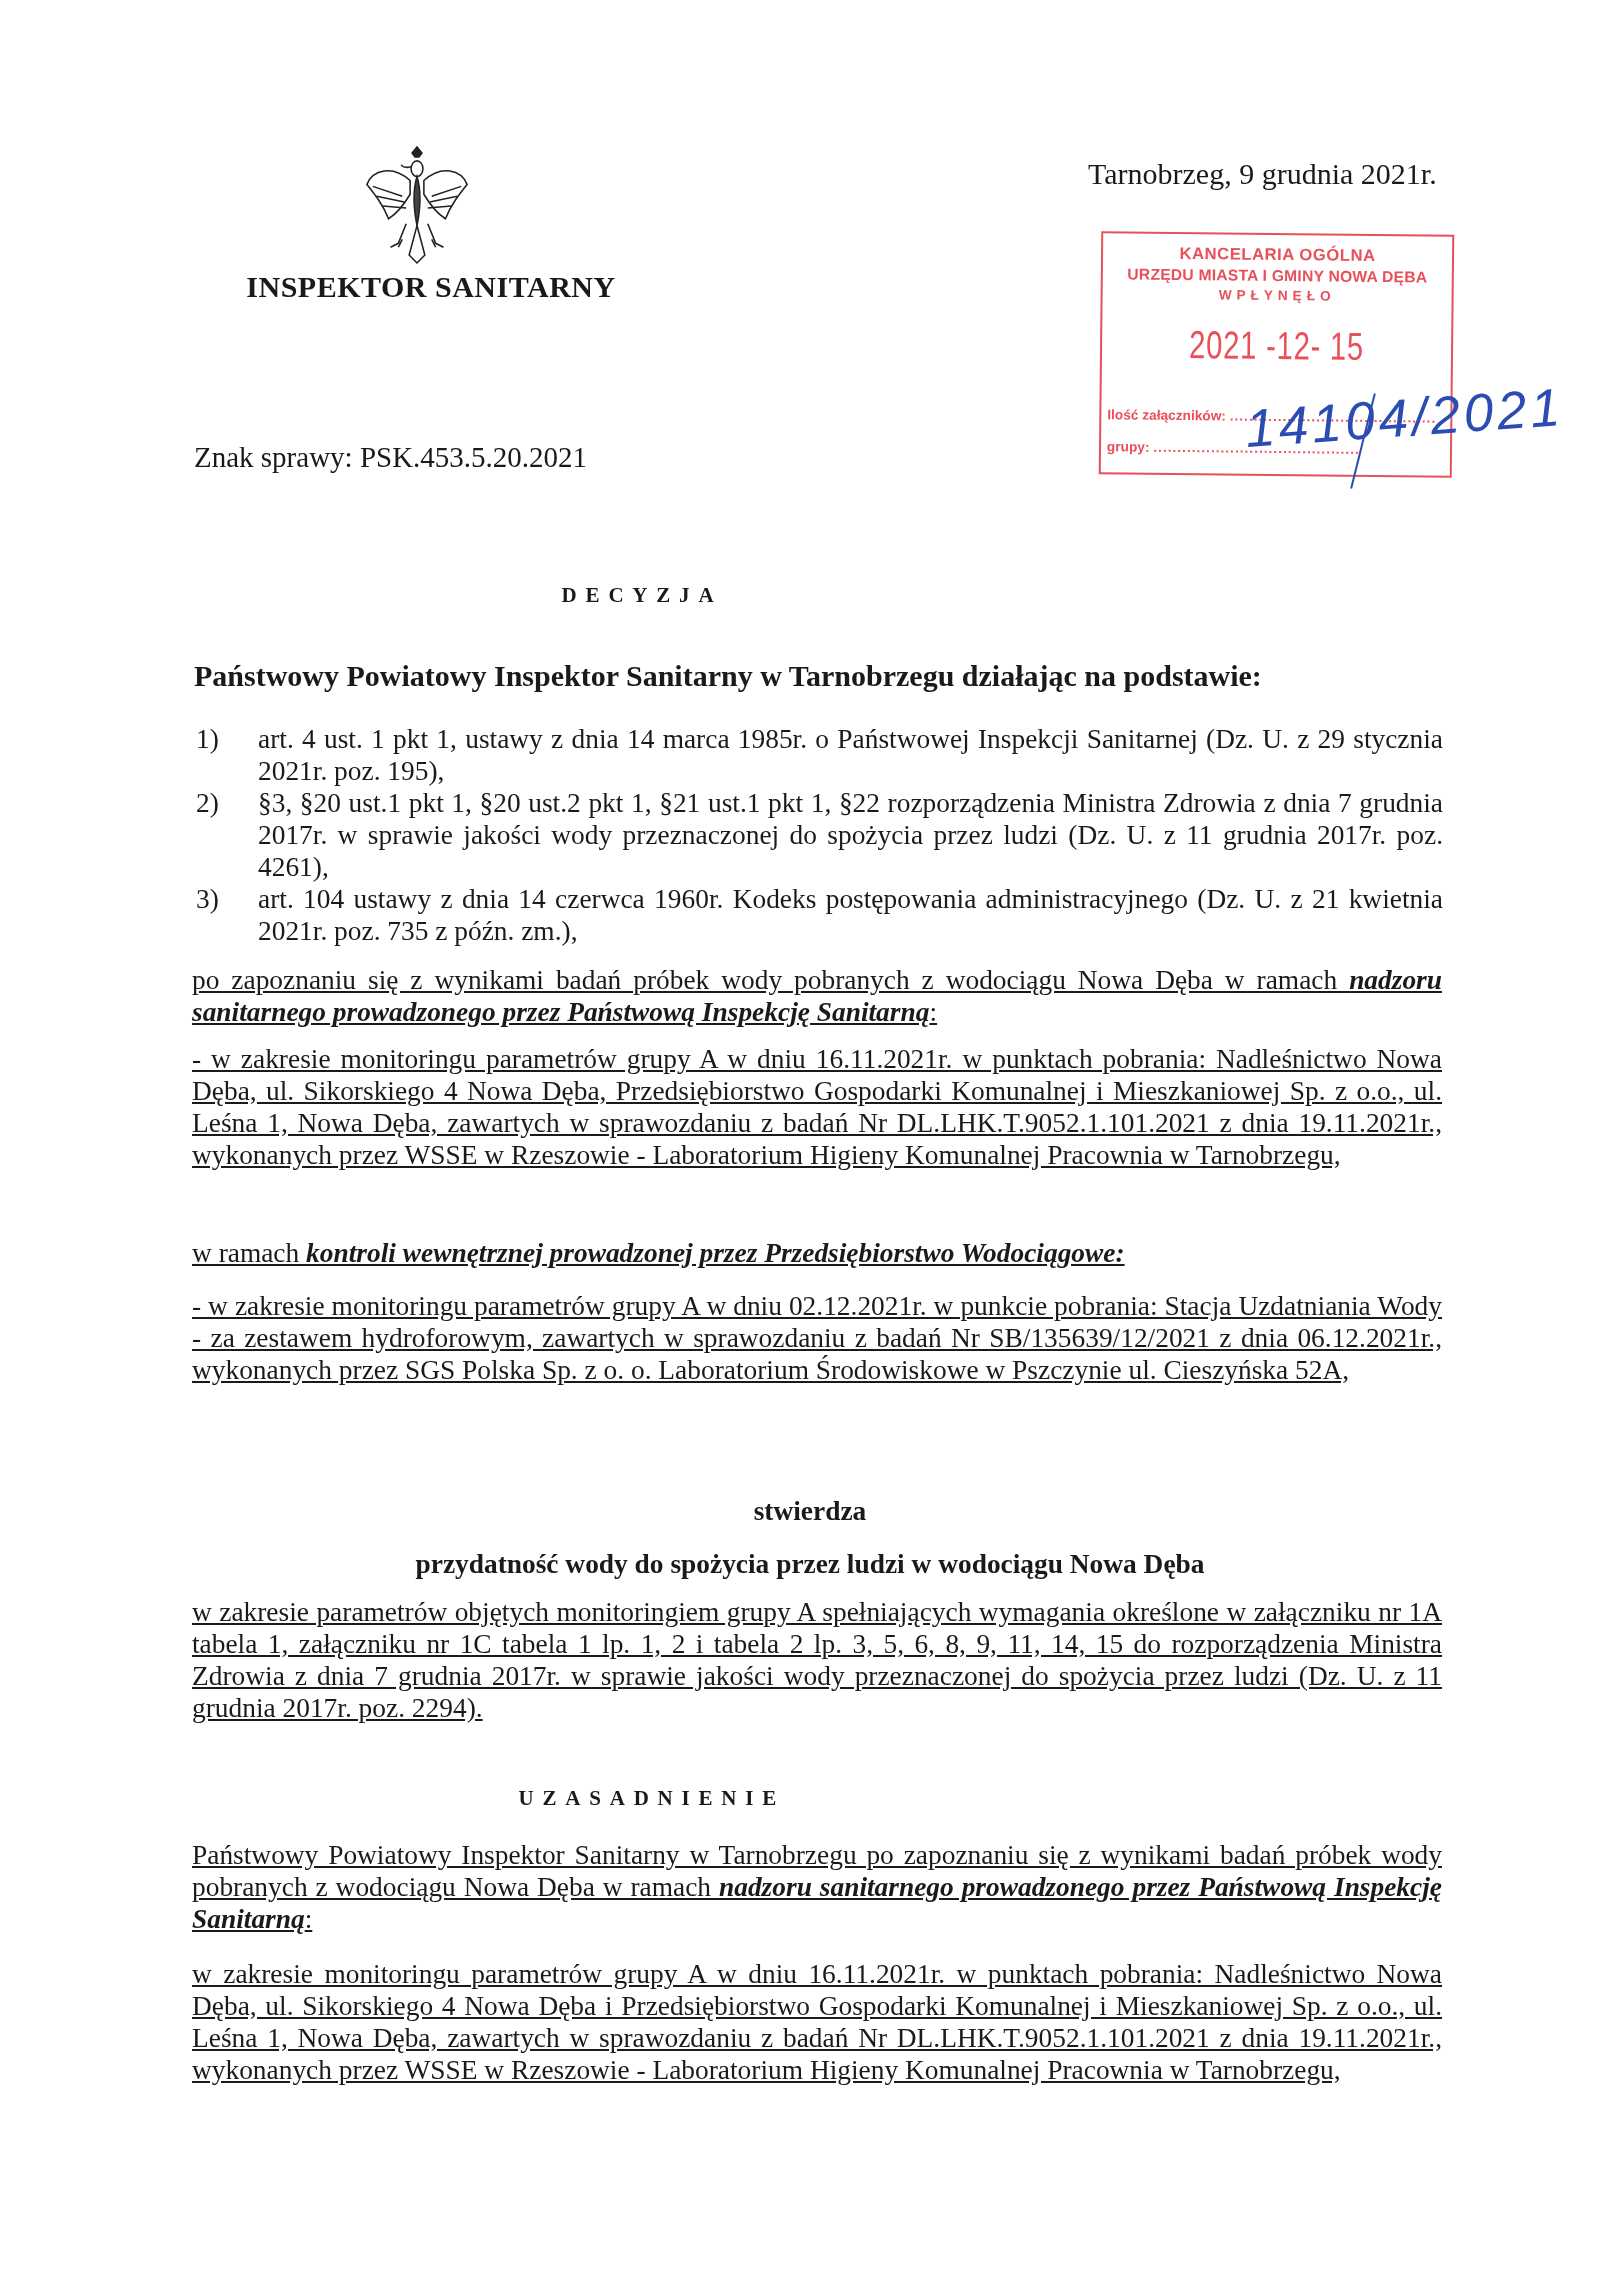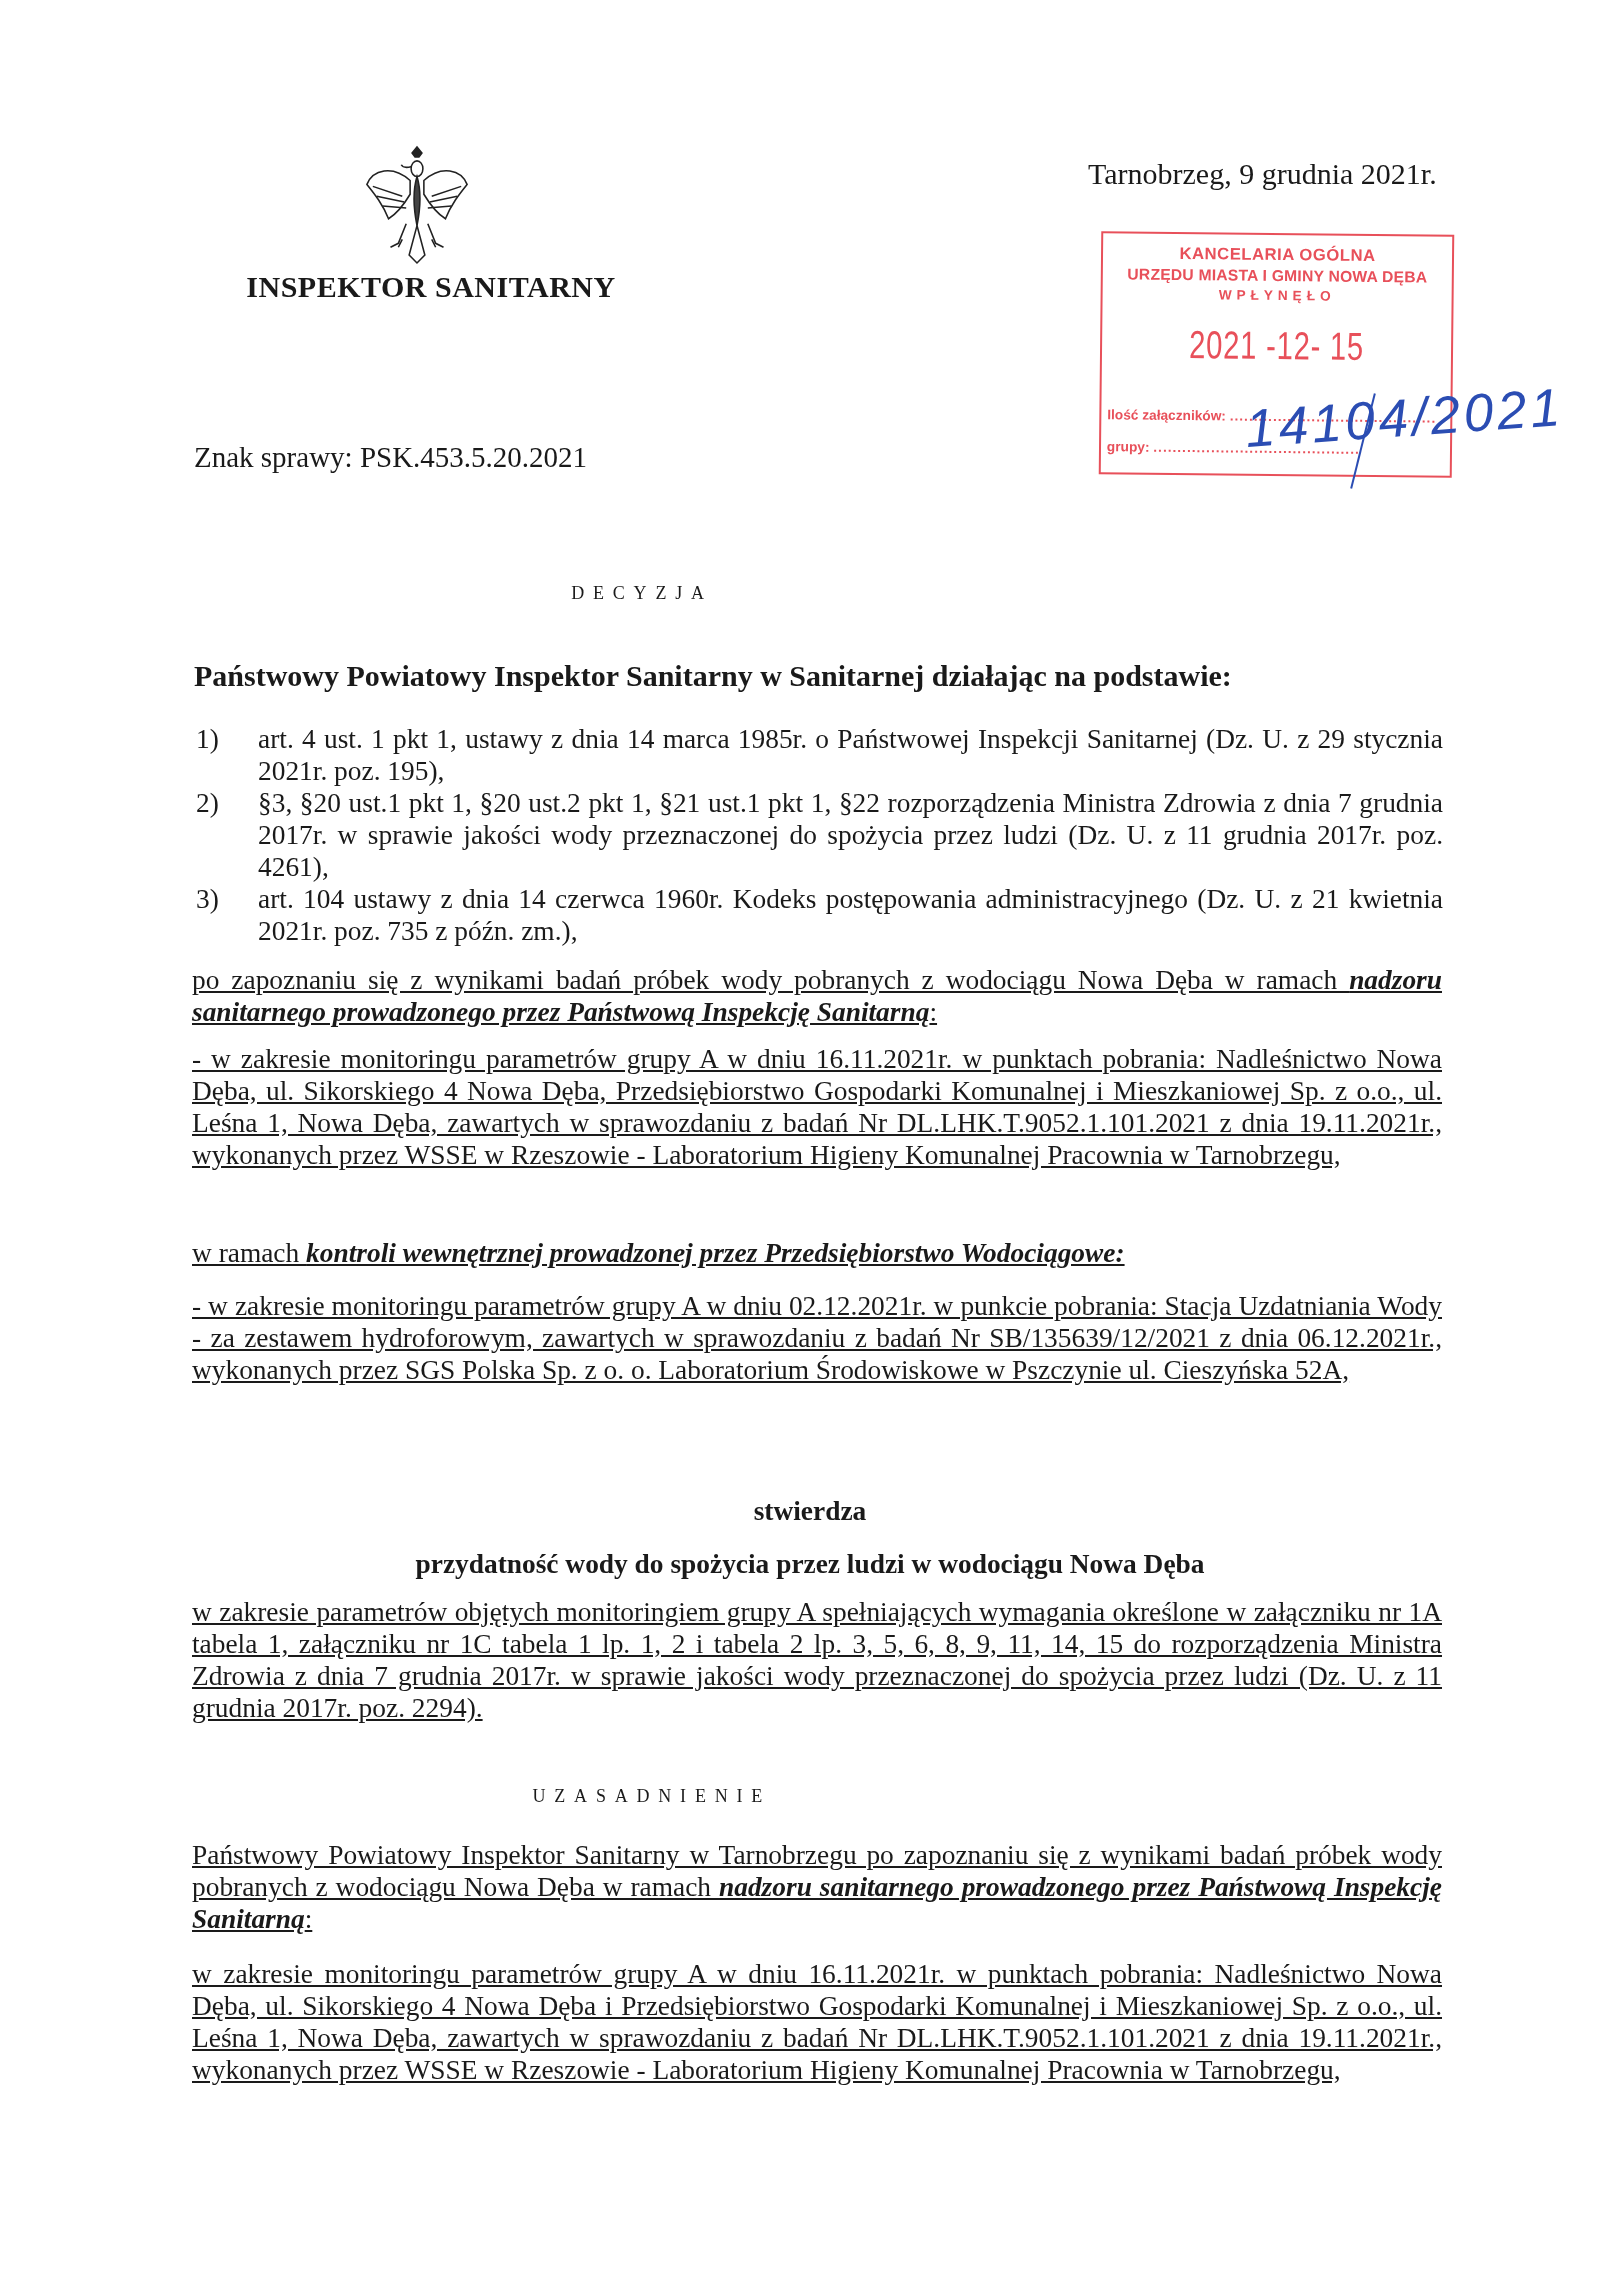--- a/index.html
+++ b/index.html
@@ -17,21 +17,21 @@
   .stamp .l1 { text-align: center; font-weight: bold; font-size: 16.7px; margin-top: 9.8px; letter-spacing: 0.5px;}
   .stamp .l2 { text-align: center; font-weight: bold; font-size: 15.7px; margin-top: 2px; letter-spacing: 0.2px; white-space: nowrap;}
   .stamp .l3 { text-align: center; font-weight: bold; font-size: 13.7px; letter-spacing: 4.9px; margin-top: 2.9px;}
   .stamp .sdate { text-align: center; font-size: 39px; margin-top: 21.6px; letter-spacing: 1px; transform: scaleX(0.75);}
   .stamp .att { position: absolute; left: 5.9px; top: 174px; font-size: 13.7px; font-weight: bold; white-space: nowrap;}
   .stamp .sig { position: absolute; left: 5.9px; top: 206px; font-size: 13.7px; font-weight: bold; white-space: nowrap;}
   .stamp .dots { letter-spacing: 1px; }
   .hw { left: 1245px; top: 387px; font-family: "Liberation Sans", sans-serif; font-style: italic;
         font-size: 53px; color: #2b4db3; transform: rotate(-4deg); letter-spacing: 3.9px; white-space: nowrap;}
   .hwline { left: 1362px; top: 392px; width: 2px; height: 98px; background: #2b4db3; transform: rotate(14deg); }
-  .title { left: 0; width: 1284px; text-align: center; font-weight: normal; font-size: 18px; letter-spacing: 8.8px; }
+  .title { left: 0; width: 1284px; text-align: center; font-weight: bold; font-size: 21px; letter-spacing: 8.8px; }
   .t-decyzja { top: 583px; }
   .t-uzas { top: 1786px; left: 9.8px; }
   .text { font-size: 27.4px; line-height: 32px; text-align: justify; }
   .block { left: 192px; width: 1250px; }
   .lead { left: 194px; top: 659px; font-size: 30px; font-weight: bold; white-space: nowrap; }
   .list { left: 196px; top: 723px; width: 1247px; }
   .li { position: relative; padding-left: 62px; text-align: justify; font-size: 27.4px; line-height: 32px; }
   .li .num { position: absolute; left: 0; top: 0; }
   .bi { font-weight: bold; font-style: italic; }
   .center-bold { left: 0; width: 1620px; text-align: center; font-weight: bold; font-size: 27.4px; }
@@ -75,21 +75,21 @@
   </div>
   <div class="sig">
     <span>grupy:</span>
     <span class="dots">...........................................</span>
   </div>
 </div>
 <div class="abs hw">14104/2021</div>
 <div class="abs hwline"></div>
 
 <div class="abs title t-decyzja">DECYZJA</div>
-<div class="abs lead">Państwowy Powiatowy Inspektor Sanitarny w Sanitarnej działając na podstawie:</div>
+<div class="abs lead">Państwowy Powiatowy Inspektor Sanitarny w Tarnobrzegu działając na podstawie:</div>
 
 <div class="abs list">
   <div class="li">
     <span class="num">1)</span>
     <span>art. 4 ust. 1 pkt 1, ustawy z dnia 14 marca 1985r. o Państwowej Inspekcji Sanitarnej (Dz. U.  z 29 stycznia 2021r. poz. 195),</span>
   </div>
   <div class="li">
     <span class="num">2)</span>
     <span>§3, §20 ust.1 pkt 1, §20 ust.2 pkt 1, §21 ust.1 pkt 1, §22  rozporządzenia Ministra Zdrowia z dnia 7 grudnia  2017r. w sprawie  jakości wody przeznaczonej do spożycia przez ludzi (Dz. U. z 11 grudnia 2017r. poz. 4261),</span>
   </div>

